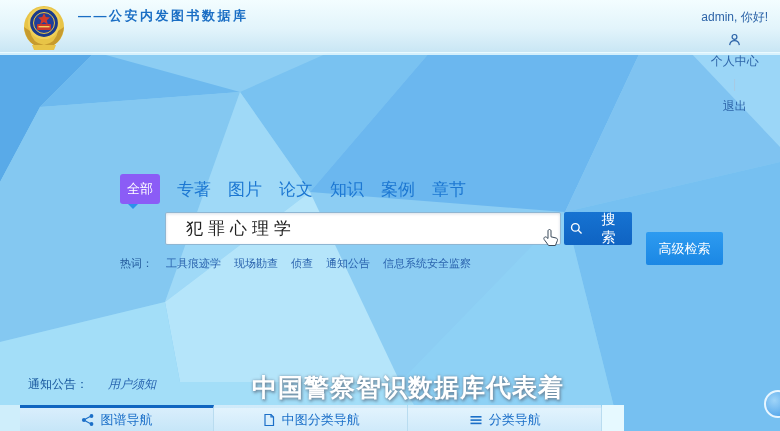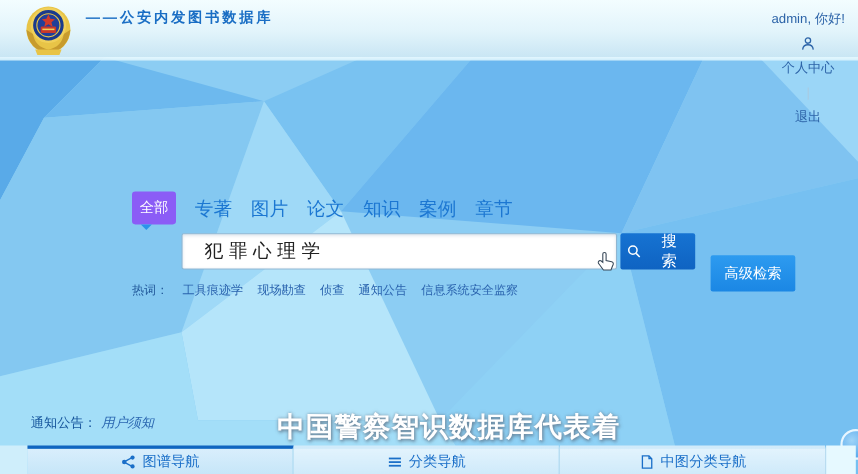--- a/index.html
+++ b/index.html
@@ -40,32 +40,32 @@
     font-family:"Liberation Sans","DejaVu Sans",sans-serif;}
   .adv-btn{box-sizing:border-box;width:77px;height:33px;margin-left:14px;border:none;border-radius:2px;
     background:linear-gradient(180deg,#2d9bf0,#1b87e4);color:#fff;font-size:13px;cursor:pointer;
     display:flex;align-items:center;justify-content:center;
     font-family:"Liberation Sans","DejaVu Sans",sans-serif;margin-top:20px;}
   .hot-row{position:absolute;left:0;top:78px;display:flex;gap:13px;font-size:11px;white-space:nowrap;}
   .hot-label{color:#235a9c;font-family:Liberation Mono, monospace;}
   .hot-word{color:#2a63ae;cursor:pointer;}
 
   
-  .notice{position:absolute;left:28px;top:376px;font-size:12px;z-index:3;display:flex;gap:4px;}
+  .notice{position:absolute;left:28px;top:376px;font-size:12px;z-index:3;display:flex;gap:20px;}
   .notice-label{color:#16559c;}
   .notice-link{color:#2a66b0;font-style:italic;cursor:pointer;text-align:center;}
 
   
   .caption{position:absolute;left:0;top:371px;width:780px;text-align:center;z-index:3;
     font-size:25px;font-weight:bold;color:#ffffff;letter-spacing:1px;
     text-shadow:0 0 3px rgba(110,130,150,.8),1px 2px 3px rgba(90,110,130,.7);
     transform:translateX(18px);}
 
   
-  .bottom-nav{position:absolute;left:0;bottom:0;width:780px;height:26px;z-index:6;display:flex;}
+  .bottom-nav{position:absolute;left:0;bottom:0;width:624px;height:26px;z-index:6;display:flex;}
   .bn-strip-left{width:25px;background:#cfeefb;}
   .bn-strip-right{width:27px;background:#e6f9ff;}
   .bnav-tab{box-sizing:border-box;width:242px;border-top:3px solid transparent;
     background:linear-gradient(180deg,#e2f3fd,#cfeafa);
     display:flex;align-items:center;justify-content:center;gap:6px;
     font-size:13px;color:#1b6fc8;cursor:pointer;border-right:1px solid #b9dcf0;}
   .bnav-tab.active{border-top-color:#1065c0;background:linear-gradient(180deg,#d9eefc,#c6e6f8);}
   .bnav-tab:last-of-type{border-right:none;width:243px;}
   .bnav-icon{display:inline-block;width:14px;height:14px;flex:none;}
 
@@ -174,34 +174,34 @@
       <svg class="bnav-icon" viewBox="0 0 14 14">
         <circle cx="3" cy="7" r="2.1" fill="#1b6fc8"></circle>
         <circle cx="10.5" cy="3" r="1.9" fill="#1b6fc8"></circle>
         <circle cx="10.5" cy="11" r="1.9" fill="#1b6fc8"></circle>
         <line x1="4.5" y1="6" x2="9.2" y2="3.5" stroke="#1b6fc8" stroke-width="1.1"></line>
         <line x1="4.5" y1="8" x2="9.2" y2="10.5" stroke="#1b6fc8" stroke-width="1.1"></line>
       </svg>
       <span>图谱导航</span>
     </div>
     <div class="bnav-tab">
+      <svg class="bnav-icon" viewBox="0 0 14 14" fill="none" stroke="#1b6fc8" stroke-width="1.2">
+        <path d="M3,1.5 h6 l2.5,2.5 v8.5 h-8.5 Z"></path>
+        <path d="M9,1.5 v2.5 h2.5"></path>
+      </svg>
+      <span>中图分类导航</span>
+    </div>
+    <div class="bnav-tab">
       <svg class="bnav-icon" viewBox="0 0 14 14">
         <rect x="1.5" y="3" width="11" height="1.6" fill="#1b6fc8"></rect>
         <rect x="1.5" y="6.3" width="11" height="1.6" fill="#1b6fc8"></rect>
         <rect x="1.5" y="9.6" width="11" height="1.6" fill="#1b6fc8"></rect>
       </svg>
       <span>分类导航</span>
     </div>
-    <div class="bnav-tab">
-      <svg class="bnav-icon" viewBox="0 0 14 14" fill="none" stroke="#1b6fc8" stroke-width="1.2">
-        <path d="M3,1.5 h6 l2.5,2.5 v8.5 h-8.5 Z"></path>
-        <path d="M9,1.5 v2.5 h2.5"></path>
-      </svg>
-      <span>中图分类导航</span>
-    </div>
     <div class="bn-strip-right"></div>
   </div>
 
   <svg class="cursor" viewBox="0 0 17 20">
     <path d="M6.5,1.5 c-.9,0 -1.5,.7 -1.5,1.5 v7.5 L3.6,9.3 c-.8,-.7 -2,-.5 -2.5,.4 -.4,.7 -.3,1.5 .3,2.1 L5.6,17.5 h6.8 l2,-5 c.4,-1.1 -.2,-2.2 -1.3,-2.5 L8,8.8 V3 c0,-.8 -.6,-1.5 -1.5,-1.5 Z" fill="#ffffff" stroke="#3a4a5a" stroke-width="1"></path>
   </svg>
 
 </div>
 
 </body></html>

